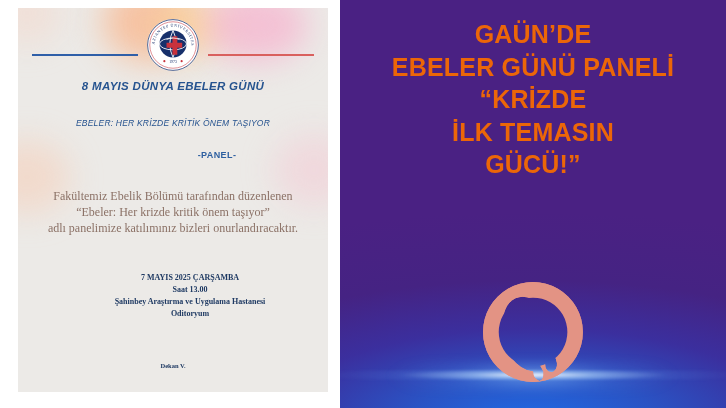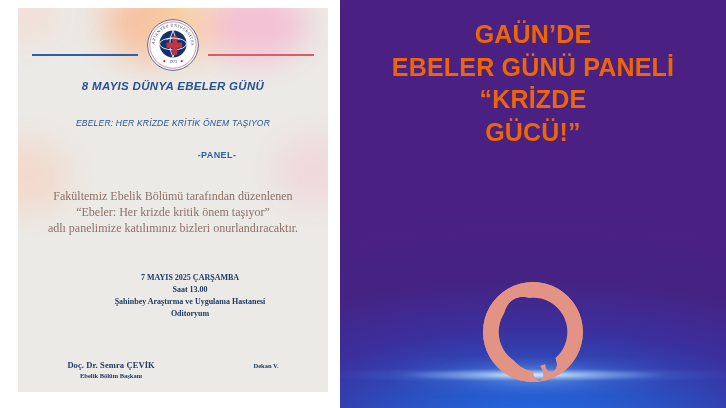--- a/index.html
+++ b/index.html
@@ -289,40 +289,37 @@
 
       <div class="details">
         <div>7 MAYIS 2025 ÇARŞAMBA</div>
         <div>Saat 13.00</div>
         <div>Şahinbey Araştırma ve Uygulama Hastanesi</div>
         <div>Oditoryum</div>
       </div>
 
       <div class="signatures">
         <div class="sig">
-          <div class="sig-name">Doç. Dr. Semra ÇEVİK</div>
-          <div class="sig-role">Ebelik Bölüm Başkanı</div>
-        </div>
-        <div class="sig">
           <div class="sig-role">Dekan V.</div>
         </div>
       </div>
 
     </div>
   </div>
 
   <div class="promo-pane">
     <div class="promo-bg"></div>
     <div class="promo-glow2"></div>
     <div class="promo-glow"></div>
 
     <div class="promo-text">
       <div>GAÜN’DE</div>
       <div>EBELER GÜNÜ PANELİ</div>
       <div>“KRİZDE</div>
+      <div>İLK TEMASIN</div>
       <div>GÜCÜ!”</div>
     </div>
 
     <svg class="fetus-icon" viewBox="0 0 100 100">
       <defs>
         <mask id="fetusmask">
           <rect x="0" y="0" width="100" height="100" fill="#ffffff"></rect>
 
           <ellipse cx="40" cy="36" rx="18" ry="20" fill="#000000"></ellipse>
 

